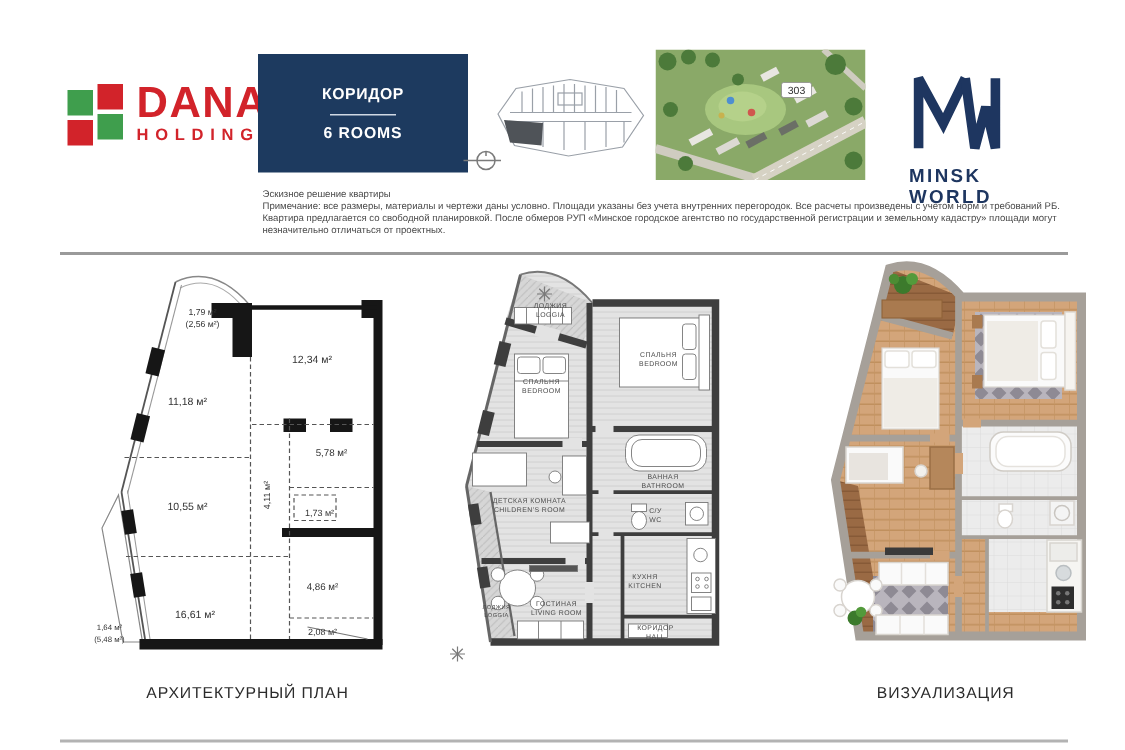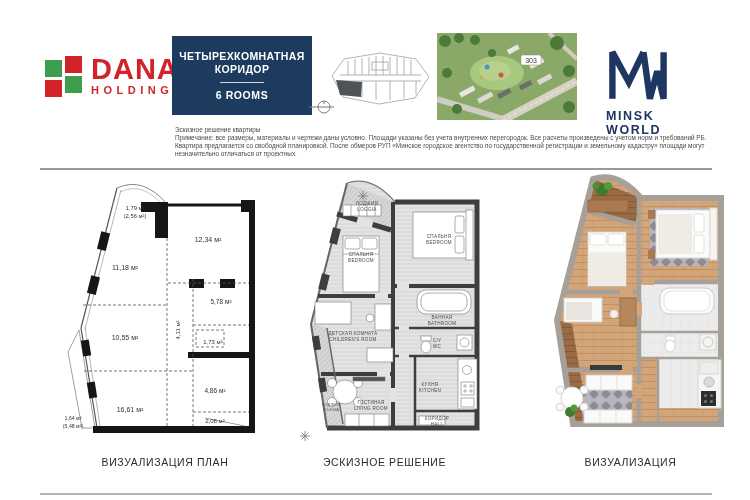--- a/index.html
+++ b/index.html
@@ -51,21 +51,20 @@
       <div class="sq" style="left:0;top:24px;background:#d2232a"></div>
       <div class="sq" style="left:20px;top:20px;background:#3f9e4d"></div>
     </div>
     <div class="dana-text">
       <div class="name">DANA</div>
       <div class="sub">HOLDINGS</div>
     </div>
   </div>
 
   <div class="abs titleblock">
-    <div class="l1">ЧЕТЫРЕХКОМНАТНАЯ</div>
     <div class="l1">КОРИДОР</div>
     <div class="rule"></div>
     <div class="l2">6 ROOMS</div>
   </div>
 
   <svg class="abs" style="left:308px;top:96px" width="28" height="22" viewBox="0 0 28 22">
     <line x1="1" y1="11" x2="26" y2="11" stroke="#7a7a7a" stroke-width="1"></line>
     <circle cx="16" cy="11" r="6" fill="none" stroke="#7a7a7a" stroke-width="1"></circle>
     <line x1="16" y1="5" x2="16" y2="8" stroke="#7a7a7a" stroke-width="1"></line>
   </svg>
@@ -438,18 +437,17 @@
           <circle cx="80" cy="14" r="4" fill="#539a3b"></circle>
         <circle cx="68" cy="14" r="3.5" fill="#4c8c33"></circle>
       </g>
       <g>
         <circle cx="42" cy="240" r="5" fill="#3c7a2c"></circle>
           <circle cx="46" cy="236" r="3.5" fill="#539a3b"></circle>
       </g>
     </g>
   </svg>
 
-  <div class="abs caption cap1">ВИЗУАЛИЗАЦИЯ ПЛАН</div>
-  <div class="abs caption cap2">ЭСКИЗНОЕ РЕШЕНИЕ</div>
+  <div class="abs caption cap1">АРХИТЕКТУРНЫЙ ПЛАН</div>
   <div class="abs caption cap3">ВИЗУАЛИЗАЦИЯ</div>
 
   <div class="abs hr2"></div>
 </div>
 
 </body></html>

